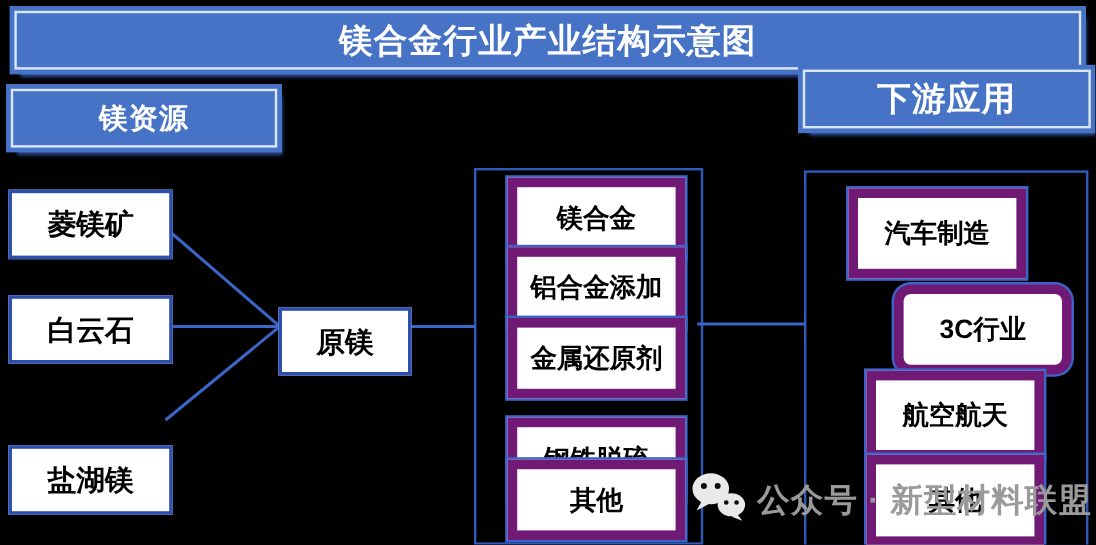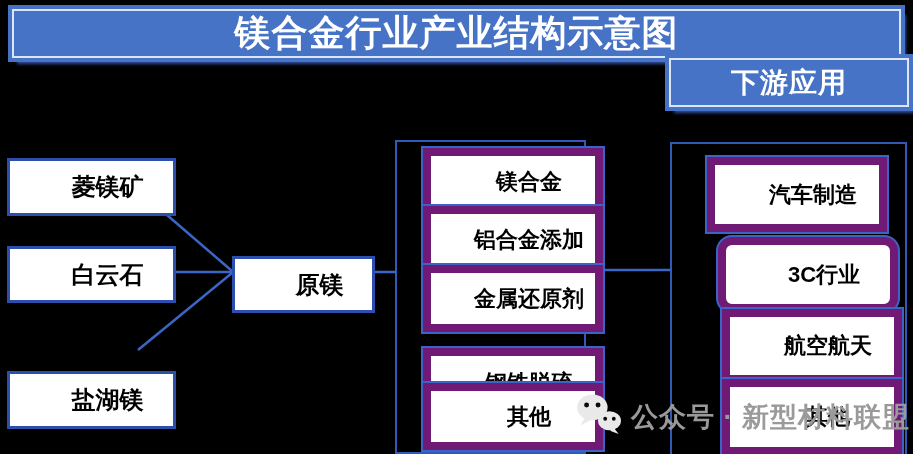--- a/index.html
+++ b/index.html
@@ -8,29 +8,29 @@
     font-family:"Liberation Sans","DejaVu Sans",sans-serif;
   }
   
   .banner{
     position:absolute;background:#4673C6;
     border:2px solid #DCE6F9;
     box-shadow:0 0 0 4px #4673C6, 5px 6px 3px rgba(56,92,185,.85);
     display:flex;align-items:center;justify-content:center;
     color:#fff;font-weight:bold;z-index:3;
   }
-  #title-banner{left:12px;top:9px;width:885px;height:45px;font-size:36px;letter-spacing:1px;}
+  #title-banner{left:12px;top:9px;width:885px;height:45px;font-size:28px;letter-spacing:1px;}
   #hdr-resources{left:9px;top:74px;width:218px;height:45px;font-size:24px;letter-spacing:1px;}
   #hdr-midstream{left:332px;top:75px;width:240px;height:44px;font-size:24px;letter-spacing:1px;}
   #hdr-downstream{left:669px;top:58px;width:236px;height:45px;font-size:28px;letter-spacing:1px;}
   
   .wbox{
     position:absolute;background:#fff;z-index:3;
     display:flex;align-items:center;justify-content:center;
-    color:#000;font-weight:bold;padding-left:32px;
+    color:#000;font-weight:bold;
   }
   .wbox.src{border:3px solid #2C4FAE;font-size:24px;}
   .wbox.dark{border:8px solid #701a75;box-shadow:0 0 0 2px #3A64C8;font-size:22px;}
   
   #box-res-0{left:7px;top:158px;width:131px;height:52px;}
   #box-res-1{left:7px;top:246px;width:131px;height:51px;}
   #box-res-2{left:7px;top:331px;width:131px;height:52px;margin-top:40px;}
   
   #box-primary{left:232px;top:256px;width:105px;height:51px;}
   
@@ -38,21 +38,21 @@
   #mid-container{left:395px;top:140px;width:187px;height:310px;}
   #down-container{left:670px;top:142px;width:233px;height:310px;}
   
   #box-mid-0{left:423px;top:148px;width:132px;height:52px;}
   #box-mid-1{left:423px;top:206px;width:132px;height:52px;}
   #box-mid-2{left:423px;top:265px;width:132px;height:51px;}
   #box-mid-3{left:423px;top:322px;width:132px;height:53px;margin-top:26px;}
   #box-mid-4{left:423px;top:383px;width:132px;height:51px;}
   
   #box-down-0{left:707px;top:157px;width:132px;height:59px;}
-  #box-down-1{left:718px;top:237px;width:132px;height:59px;border-radius:14px;}
+  #box-down-1{left:745px;top:237px;width:132px;height:59px;border-radius:14px;}
   #box-down-2{left:722px;top:309px;width:132px;height:58px;}
   #box-down-3{left:722px;top:379px;width:132px;height:60px;}
   
   #lines{position:absolute;left:0;top:0;width:913px;height:454px;z-index:2;}
   
   #watermark{
     position:absolute;left:576px;top:393px;z-index:6;
     display:flex;align-items:flex-end;gap:9px;pointer-events:none;font-weight:bold;
   }
   #watermark .wm-text{
@@ -69,20 +69,21 @@
       <line x1="138" y1="190" x2="232" y2="271"></line>
       <line x1="138" y1="272" x2="232" y2="272"></line>
       <line x1="138" y1="350" x2="232" y2="273"></line>
       <line x1="337" y1="272" x2="396" y2="272"></line>
       <line x1="581" y1="270" x2="671" y2="270"></line>
     </g>
   </svg>
 
   <div id="title-banner" class="banner">镁合金行业产业结构示意图</div>
 
+  <div id="hdr-resources" class="banner">镁资源</div>
   <div id="hdr-downstream" class="banner">下游应用</div>
 
   <div id="box-res-0" class="wbox src">菱镁矿</div>
   <div id="box-res-1" class="wbox src">白云石</div>
   <div id="box-res-2" class="wbox src">盐湖镁</div>
 
   <div id="box-primary" class="wbox src">原镁</div>
 
   <div id="mid-container" class="container"></div>
   <div id="box-mid-0" class="wbox dark">镁合金</div>

